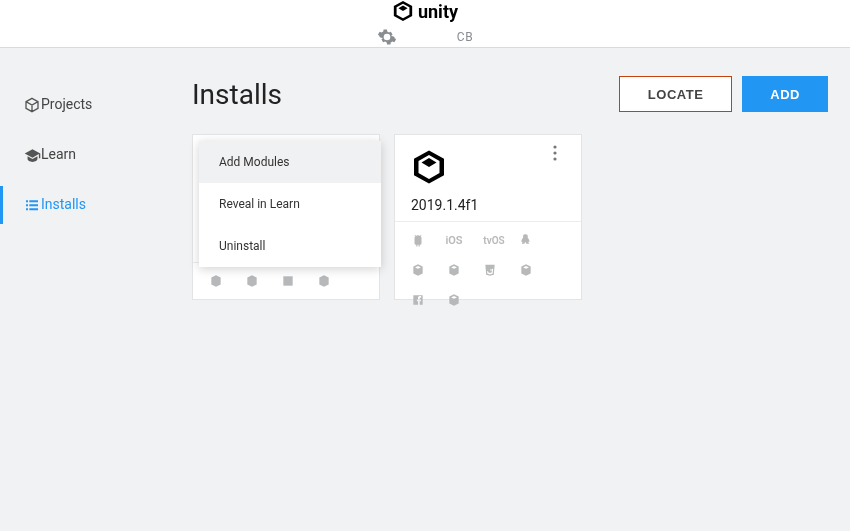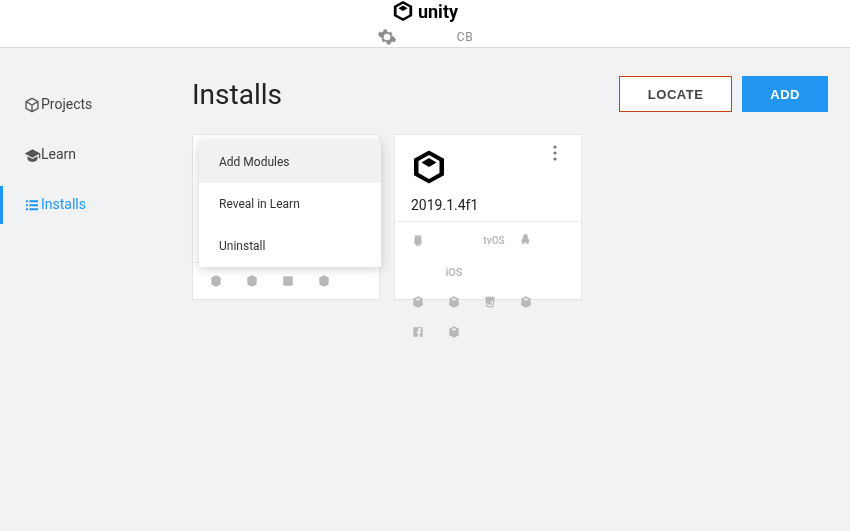--- a/index.html
+++ b/index.html
@@ -238,21 +238,21 @@
               </svg>
           </div>
           <div class="card-version">2019.1.4f1</div>
         </div>
         <div class="card-platforms">
           <span class="plat">
             <svg width="14" height="14" viewBox="0 0 24 24">
                 <path fill="#b7b8b9" d="M6 8h12v10a2 2 0 0 1-2 2h-1v3h-2v-3h-2v3H9v-3H8a2 2 0 0 1-2-2zM7 3l1.5 2A6 6 0 0 1 12 4a6 6 0 0 1 3.5 1L17 3l1 1-1.4 1.8A6 6 0 0 1 18 8H6a6 6 0 0 1 1.4-2.2L6 4z"></path>
               </svg>
           </span>
-          <span class="plat" style="font-size:11px;margin-top:32px;">iOS</span>
+          <span class="plat" style="font-size:11px;">iOS</span>
           <span class="plat" style="font-size:10px;padding-left:8px;">tvOS</span>
           <span class="plat">
             <svg width="14" height="14" viewBox="0 0 24 24">
                 <path fill="#b7b8b9" d="M12 2a3 3 0 0 1 3 3v3c2 2 3 5 3 7h-2l1 4-5-1v-2h-2v2l-5 1 1-4H4c0-2 1-5 3-7V5a3 3 0 0 1 3-3z"></path>
               </svg>
           </span>
           <span class="plat">
             <svg width="14" height="14" viewBox="0 0 24 24">
                 <path fill="#b7b8b9" d="M12 2L4 6v12l8 4 8-4V6z M12 5l5 2.5L12 10 7 7.5z"></path>
               </svg>

